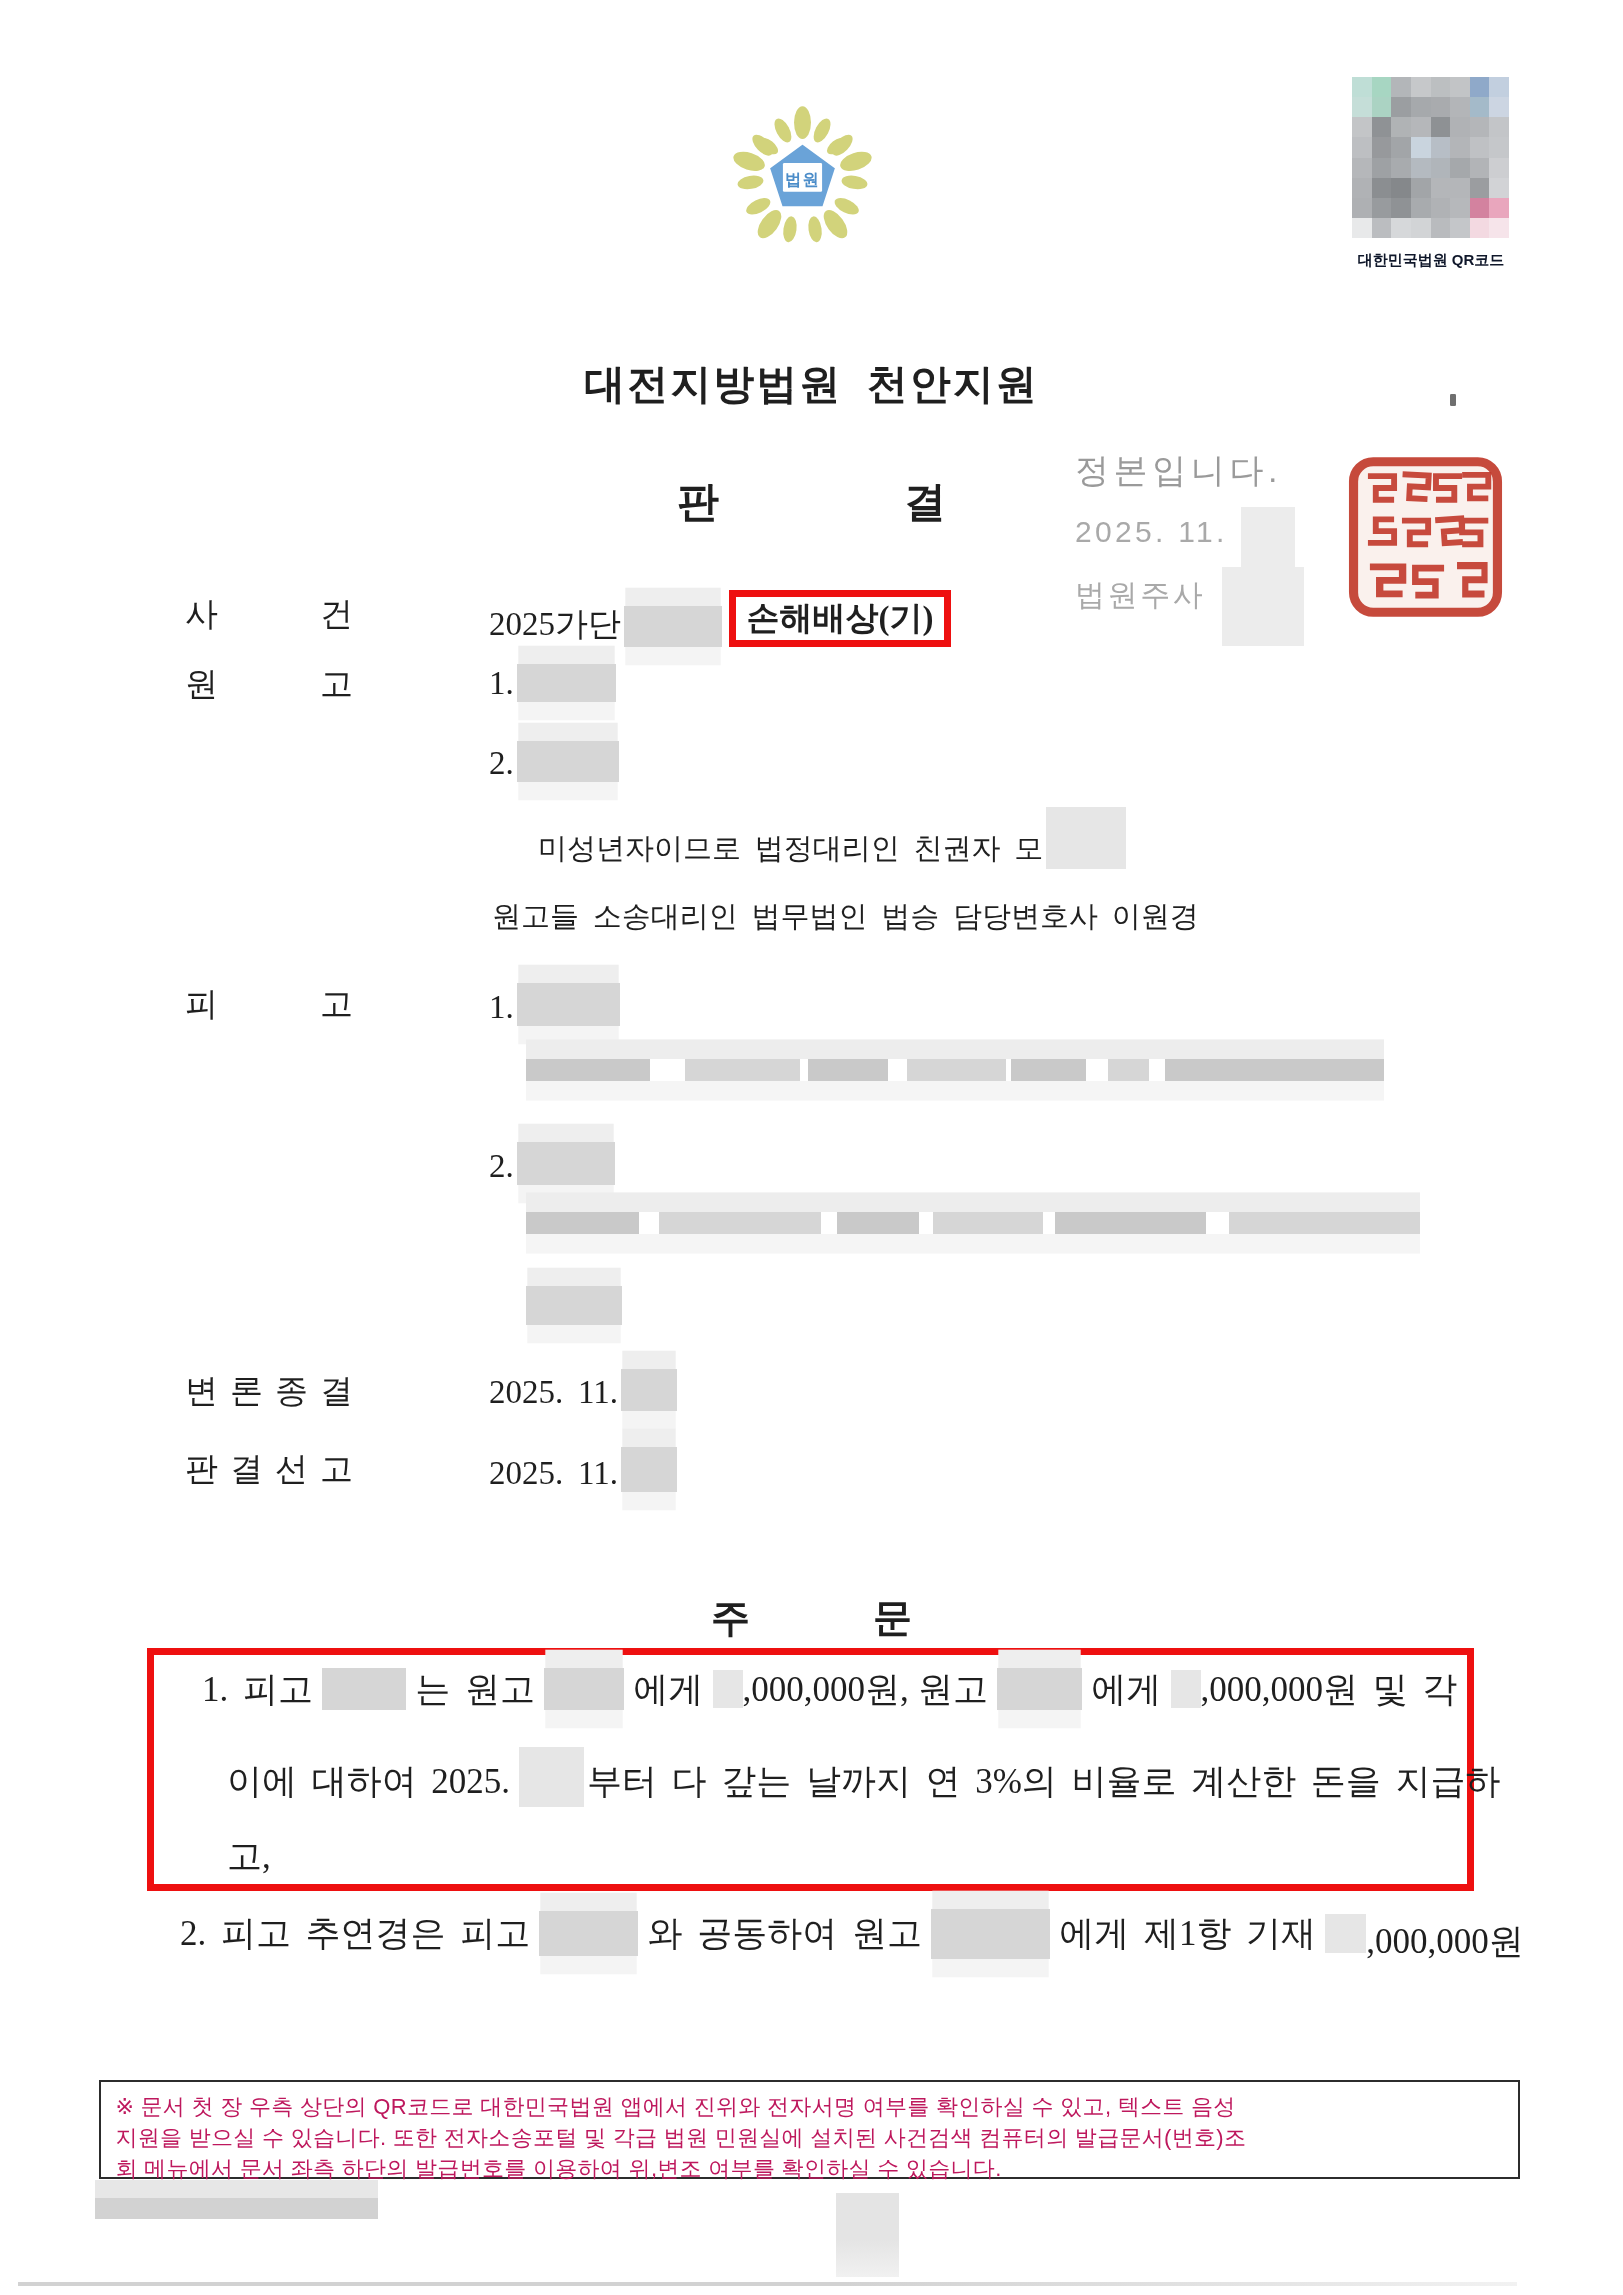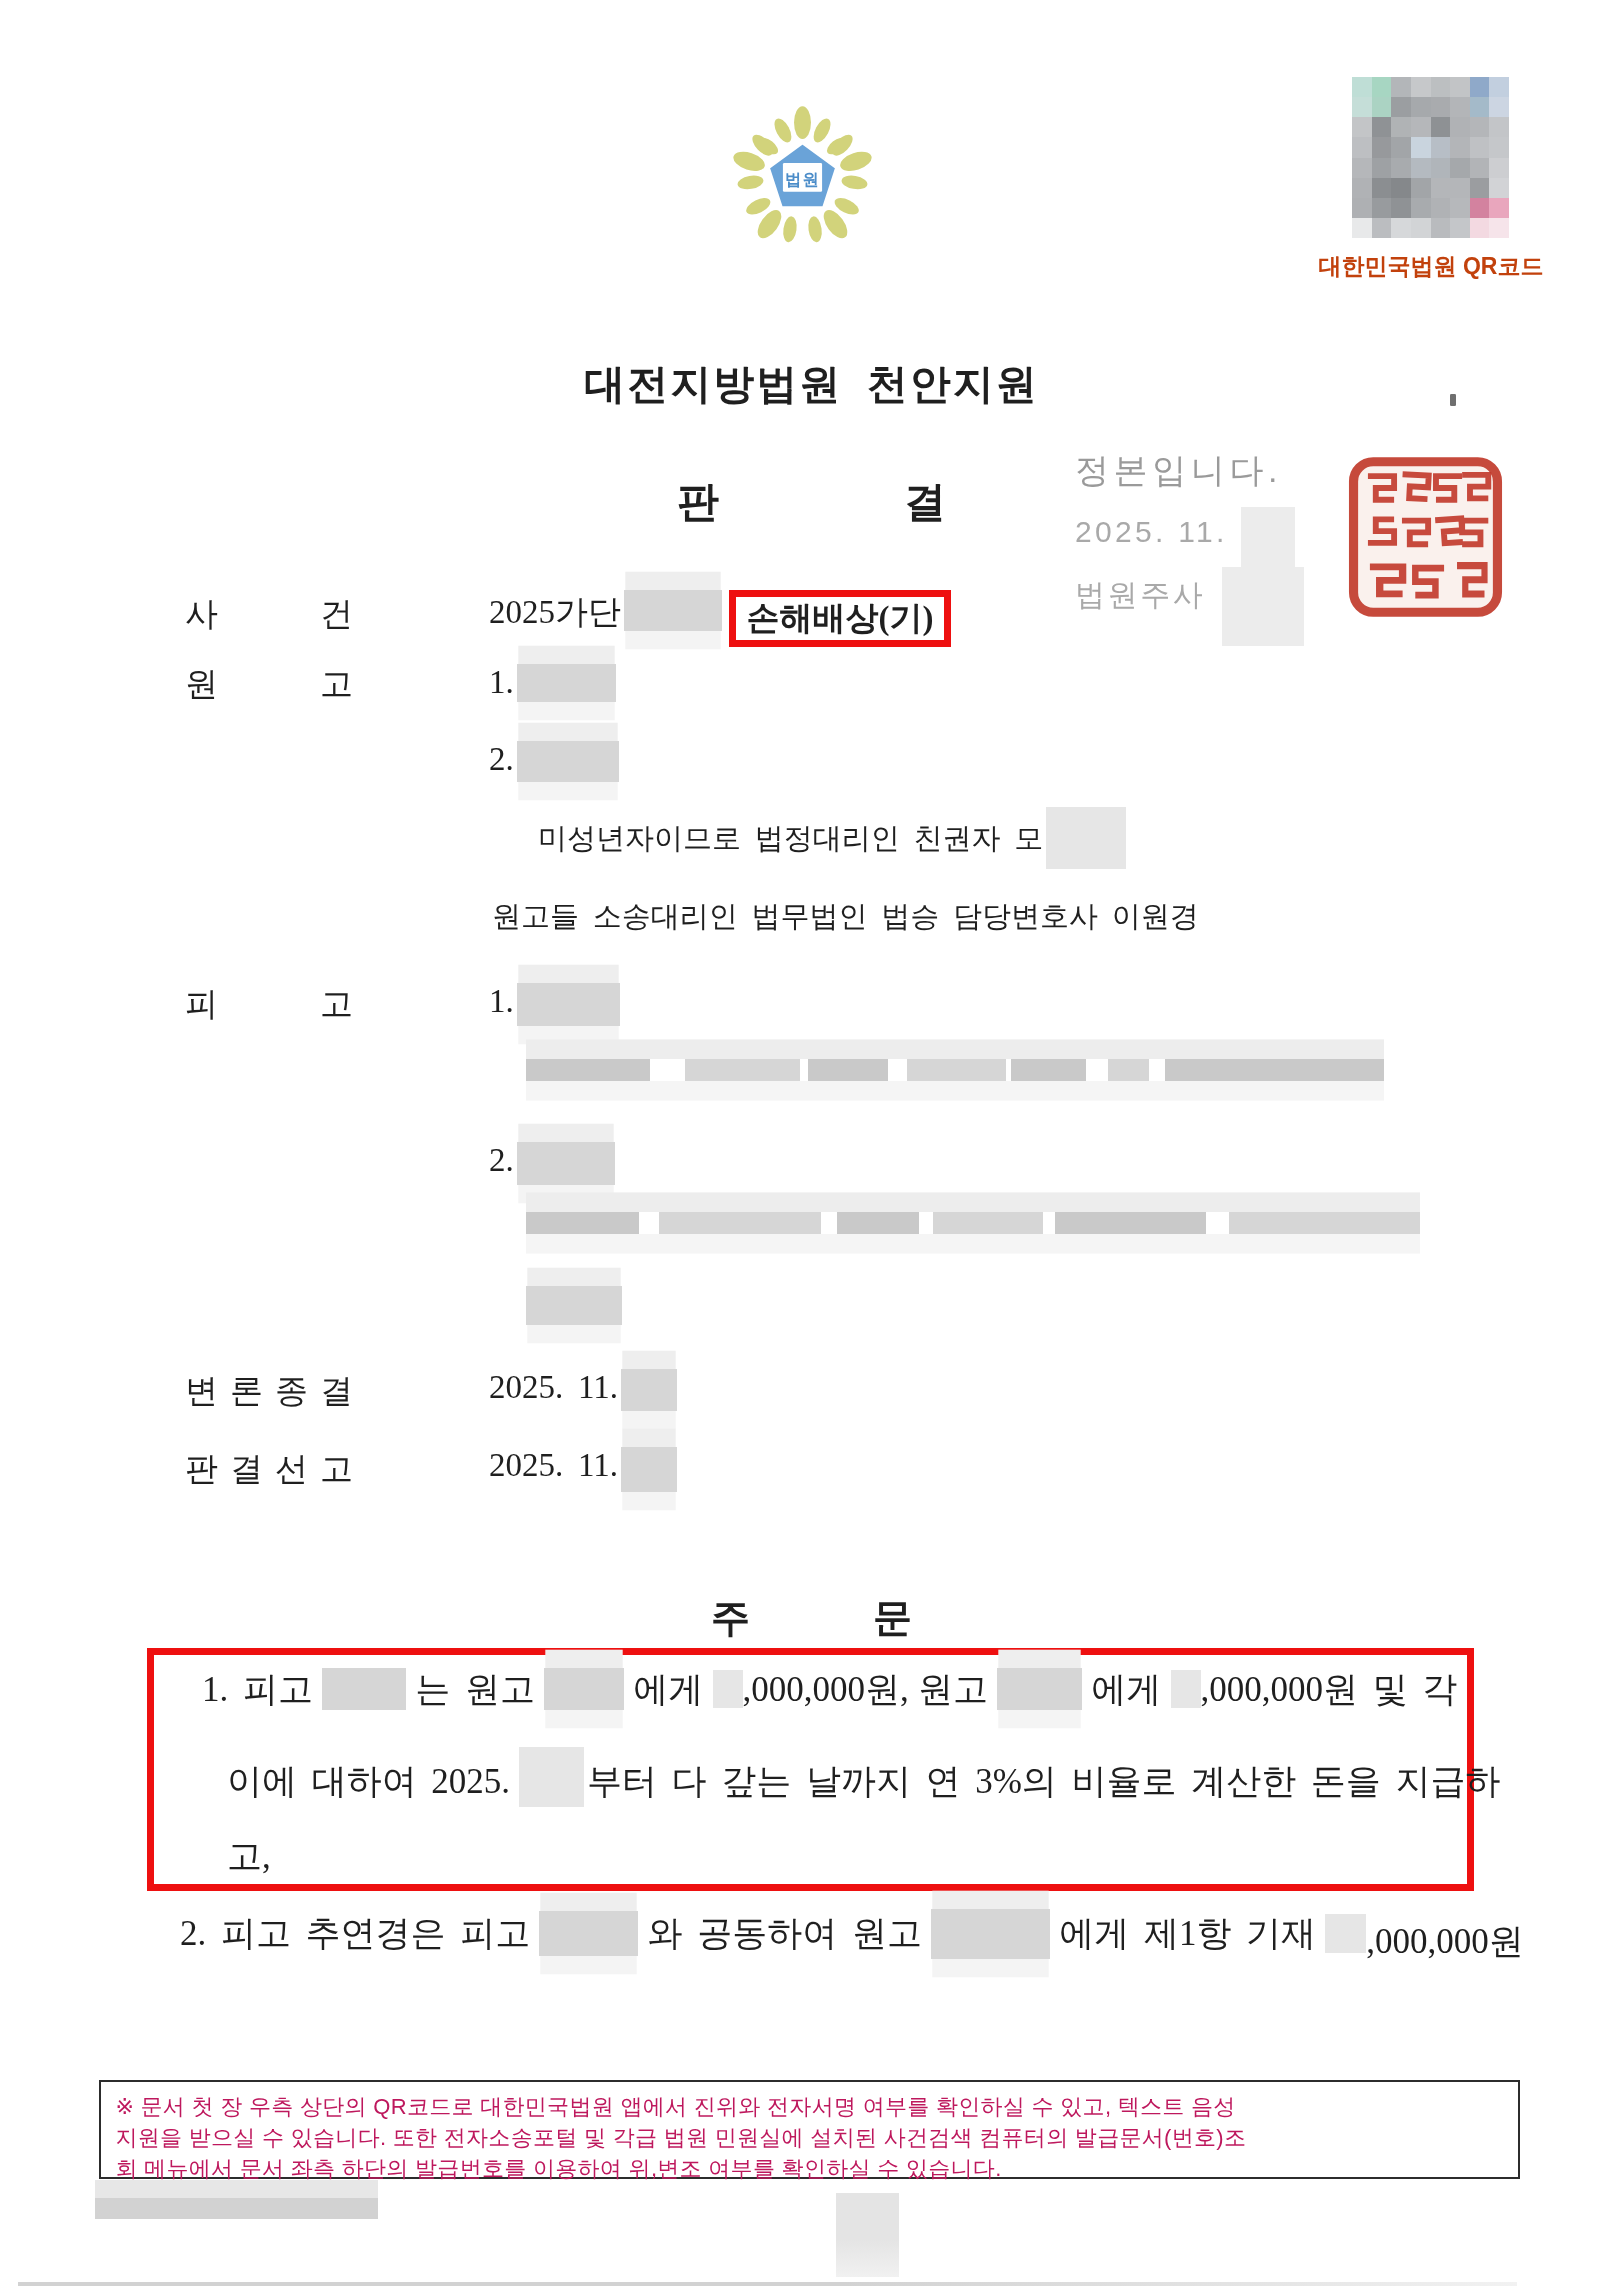--- a/index.html
+++ b/index.html
@@ -19,41 +19,41 @@
 
   
   .court-title{left:0;top:357px;width:1623px;text-align:center;font-size:41px;font-weight:bold;
                letter-spacing:2px;white-space:pre;}
   .judgment-word{left:0;top:474px;width:1623px;display:flex;justify-content:center;gap:185px;
                  font-size:42px;font-weight:bold;}
 
   
   .qr-grid{left:1352px;top:77px;width:157px;height:161px;display:grid;
            grid-template-columns:repeat(8,1fr);grid-template-rows:repeat(8,1fr);}
-  .qr-label{left:1316px;top:251px;width:230px;text-align:center;font-size:23px;font-weight:bold;
-            font-family:"Liberation Sans","DejaVu Sans",sans-serif;color:#c2410c;}
+  .qr-label{left:1316px;top:251px;width:230px;text-align:center;font-size:15px;font-weight:bold;
+            font-family:"Liberation Sans","DejaVu Sans",sans-serif;color:#0f172a;}
 
   
   .emblem{left:732px;top:97px;width:141px;height:155px;}
   .petal{fill:var(--emblem-olive);}
   .emblem-core{fill:var(--emblem-blue);stroke:#fff;stroke-width:3px;}
   .emblem-label{font-size:25px;font-weight:bold;fill:#4c8dc9;letter-spacing:2px;
                 font-family:"Liberation Sans",sans-serif;}
 
   
   .cert{font-family:"Liberation Sans","DejaVu Sans",sans-serif;color:var(--muted-gray);}
   .cert-note{left:1075px;top:448px;font-size:34px;letter-spacing:4.6px;color:#9a9a9a;}
   .cert-date{left:1075px;top:515px;font-size:30px;letter-spacing:3.3px;display:flex;gap:13px;align-items:flex-start;color:#a9a9a9;}
   .cert-officer{left:1075px;top:575px;font-size:30px;letter-spacing:2.6px;display:flex;gap:17px;align-items:flex-start;color:#a9a9a9;}
   .seal{left:1347px;top:455px;width:157px;height:164px;}
   .artifact{left:1450px;top:394px;width:5.9px;height:11.8px;background:#565656;border-radius:1.3px;opacity:.85;}
 
   
   .lbl{left:185px;width:168px;display:flex;justify-content:space-between;font-size:33px;}
-  .val{left:489px;display:flex;align-items:flex-start;gap:3px;font-size:33px;white-space:nowrap;word-spacing:6.5px;}
+  .val{left:489px;display:flex;align-items:flex-end;gap:3px;font-size:33px;white-space:nowrap;word-spacing:6.5px;}
   .sub{font-size:29px;}
   .case-box{display:inline-block;border:7.2px solid var(--accent-red);padding:4.6px 10.5px 5.9px 10.5px;
             font-weight:bold;line-height:1;}
 
   
   .rd{display:inline-block;background:#d6d6d6;}
   .rd-light{background:#e6e6e6;}
   .rd-xlight{background:#ececec;}
   .rd-dark{background:#c9c9c9;}
   .halo{box-shadow:0 -19.6px 0 -1.3px #eeeeee, 0 19.6px 0 -1.3px #f4f4f4;}

